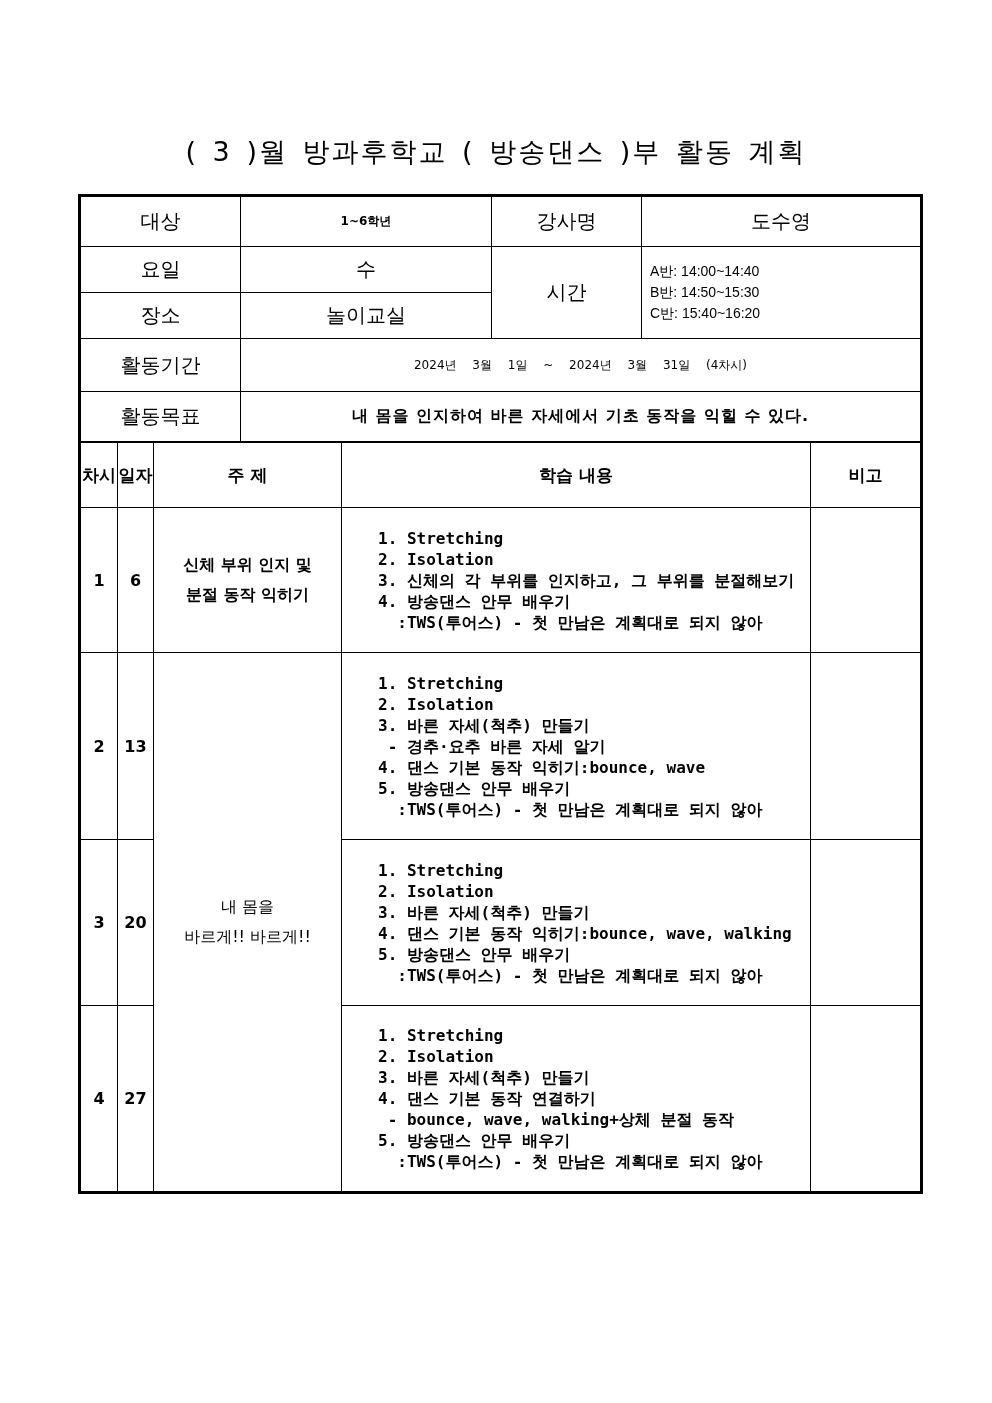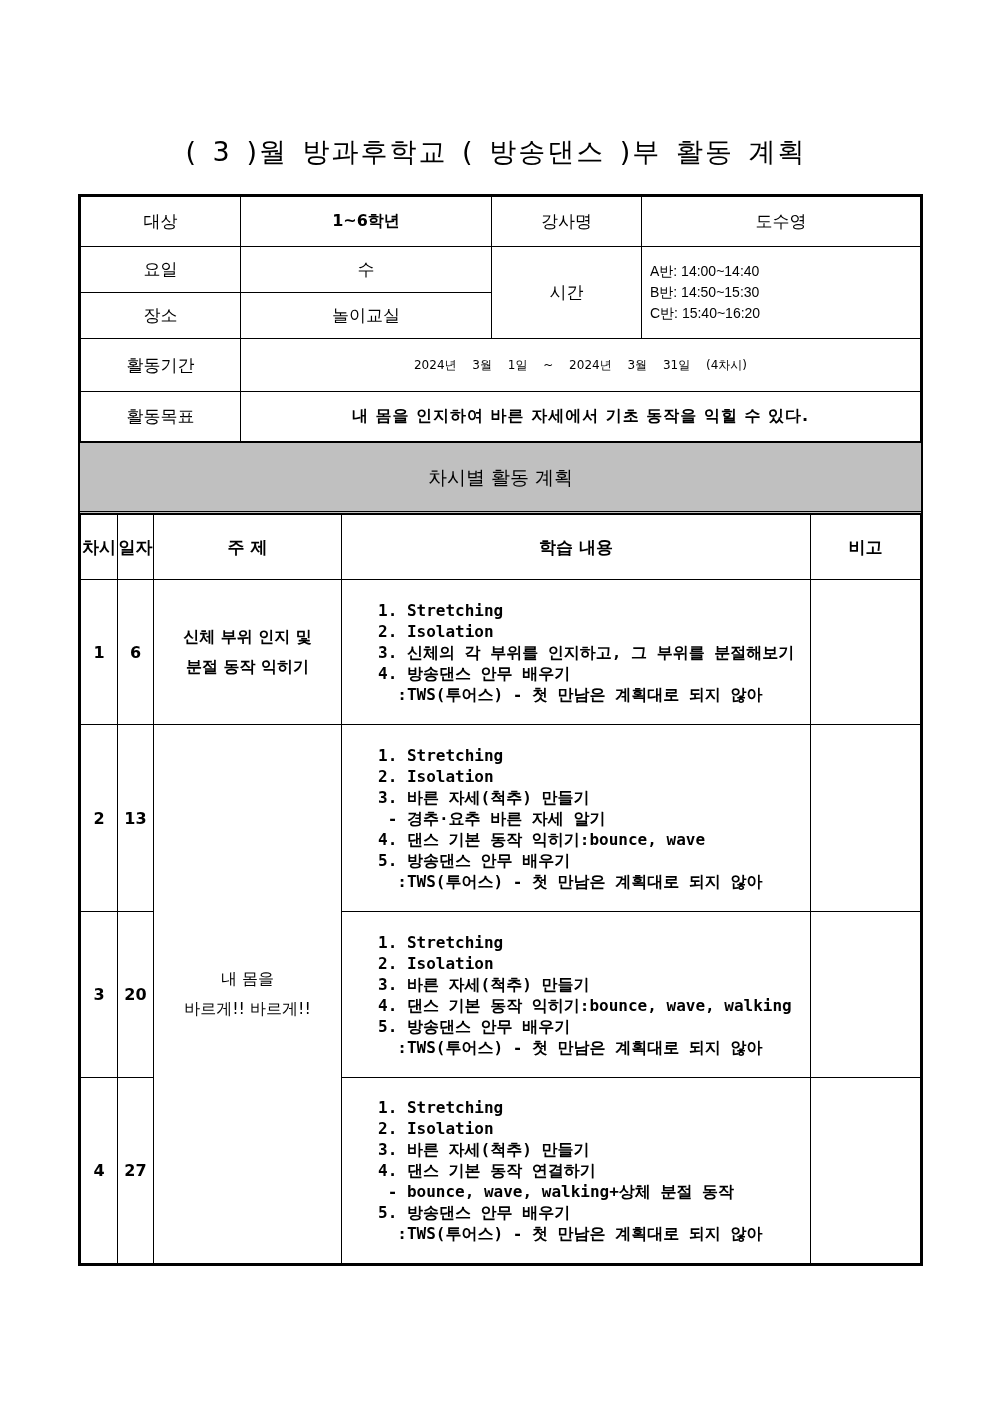--- a/index.html
+++ b/index.html
@@ -6,21 +6,21 @@
   body { width: 992px; height: 1403px; position: relative; font-family: "DejaVu Sans", "Liberation Sans", sans-serif; color: #000; }
   .title {
     position: absolute; left: 0; top: 118px; width: 992px; text-align: center;
     font-size: 27px; letter-spacing: 2px; word-spacing: 4px; margin-top: 16px;
   }
   .doc {
     position: absolute; left: 78px; top: 194px; width: 845px;
     border: 2px solid #000; box-sizing: border-box;
   }
   table { border-collapse: collapse; width: 100%; table-layout: fixed; }
-  td { border: 1px solid #000; text-align: center; vertical-align: middle; padding: 0; font-size: 17px; }
+  td { border: 1px solid #000; text-align: center; vertical-align: middle; padding: 0; font-size: 20px; }
   .info td { height: 49px; }
   .info tr.r2 td, .info tr.r3 td { height: 45px; }
   .times { text-align: left; padding-left: 8px; font-family: Liberation Sans, sans-serif; font-size: 14px; line-height: 21px; }
   .goal { font-weight: bold; font-size: 16px; letter-spacing: 1px; }
   .period { font-size: 12px; word-spacing: 12px; }
   .band {
     background: #c0c0c0; height: 68px; text-align: center; line-height: 68px;
     font-size: 19px; border-top: 1px solid #000; border-bottom: 3px double #000;
   }
   .plan td { font-size: 16px; font-weight: bold; }
@@ -42,21 +42,21 @@
   <table class="info">
     <colgroup>
       <col style="width:160px">
         <col style="width:251px">
         <col style="width:150px">
         <col>
     </colgroup>
     <tbody>
         <tr class="r1">
       <td>대상</td>
-      <td style="font-weight:bold;font-size:16px">1~6학년</td>
+      <td style="font-weight:bold;font-size:12px">1~6학년</td>
       <td>강사명</td>
       <td>도수영</td>
     </tr>
     <tr class="r2">
       <td>요일</td>
       <td>수</td>
       <td rowspan="2">시간</td>
       <td rowspan="2" class="times">
         <div>A반: 14:00~14:40</div>
         <div>B반: 14:50~15:30</div>
@@ -71,21 +71,20 @@
       <td style="height:52px">활동기간</td>
       <td colspan="3" class="period">2024년  3월  1일  ~  2024년  3월  31일 (4차시)</td>
     </tr>
     <tr class="r5">
       <td style="height:49px">활동목표</td>
       <td colspan="3" class="goal">내 몸을 인지하여 바른 자세에서 기초 동작을 익힐 수 있다.</td>
     </tr>
   </tbody>
     </table>
 
-  <div class="band">차시별 활동 계획</div>
 
   <table class="plan">
     <colgroup>
       <col style="width:37px">
         <col style="width:36px">
         <col style="width:188px">
         <col style="width:469px">
         <col>
     </colgroup>
     <tbody>

